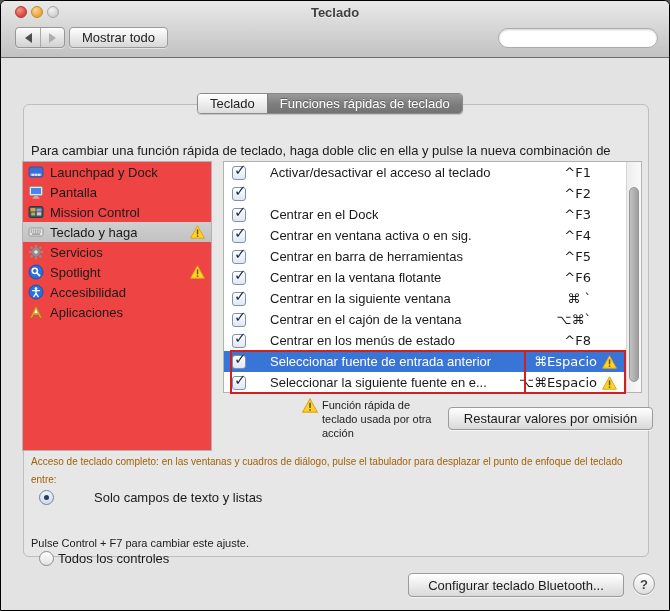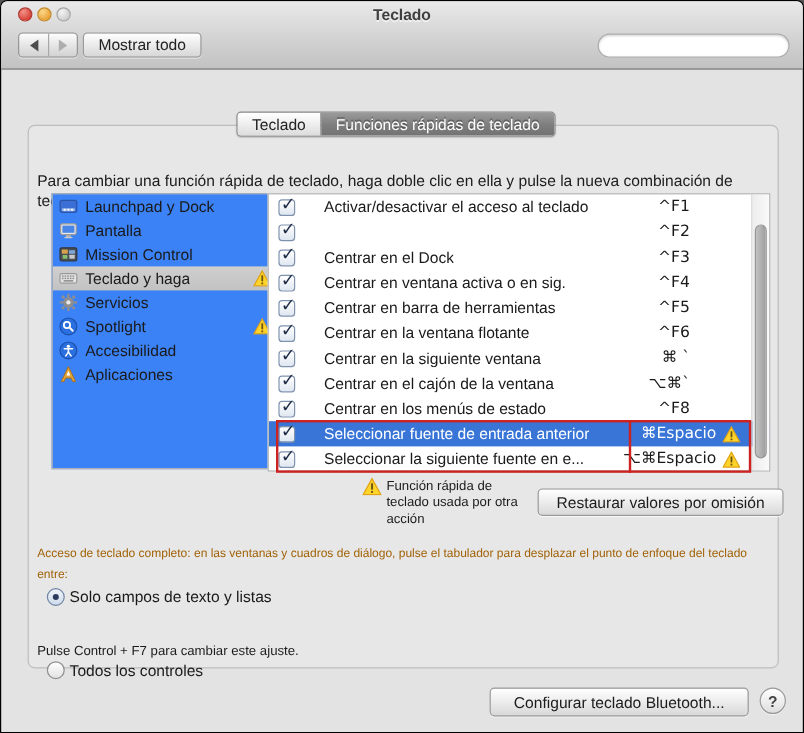--- a/index.html
+++ b/index.html
@@ -62,37 +62,37 @@
   .tab.light{background:linear-gradient(#ffffff,#ececec 55%,#dcdcdc);color:#222;}
   .tab.dark{background:linear-gradient(#9a9a9a,#7d7d7d 55%,#737373);color:#fff;border-left:1px solid #7a7a7a;text-shadow:0 -1px 0 rgba(0,0,0,.3);}
   
   .pane{
     position:absolute;left:22px;top:103px;width:626px;height:453px;
     border:1px solid #bdbdbd;border-radius:6px;background:#e7e7e7;
   }
   .instruction{position:absolute;left:30px;top:121px;width:612px;font-size:13px;line-height:17px;color:#1c1c1c;margin-top:20px;}
   
   .sidelist{
-    position:absolute;left:42px;top:160px;width:190px;height:230px;
-    background:#3b82f6;border:1px solid #b2b2b2;overflow:hidden;
+    position:absolute;left:21px;top:160px;width:190px;height:290px;
+    background:#ef4444;border:1px solid #b2b2b2;overflow:hidden;
   }
   .siderow{height:20px;display:flex;align-items:center;padding:0 6px 0 5px;font-size:13px;}
   .siderow.sel{background:linear-gradient(#cfcfcf,#c2c2c2);}
   .sideicon{width:16px;height:16px;margin-right:6px;flex:0 0 16px;display:flex;align-items:center;justify-content:center;}
   .siderow .lbl{white-space:nowrap;overflow:hidden;}
   .siderow .spacer{flex:1;}
   
   .shortlist{
     position:absolute;left:222px;top:160px;width:419px;height:232px;
     background:#fff;border:1px solid #b2b2b2;overflow:hidden;
   }
   .srow{height:21px;display:flex;align-items:center;padding-left:8px;font-size:13px;position:relative;}
   .srow.sel{background:#3875d7;color:#fff;}
   .srow .txt{margin-left:24px;white-space:nowrap;overflow:hidden;}
-  .srow .combo{margin-left:auto;margin-right:66px;font-family:"DejaVu Sans",sans-serif;font-size:13px;white-space:nowrap;}
+  .srow .combo{margin-left:auto;margin-right:50px;font-family:"DejaVu Sans",sans-serif;font-size:13px;white-space:nowrap;}
   .srow.warn .combo{margin-right:5px;}
   .srow .wicon{margin-right:24px;}
   
   .cbx{
     position:relative;width:14px;height:14px;flex:0 0 14px;border-radius:3px;
     border:1px solid #7f92ad;background:linear-gradient(#fefefe,#dfe7f1);
     box-shadow:inset 0 1px 1px rgba(255,255,255,.8);
   }
   .cbx .mark{
     position:absolute;left:1px;top:-6px;font-size:15px;font-weight:bold;color:#1d2b47;
@@ -119,21 +119,21 @@
     position:absolute;left:423px;top:406px;width:205px;height:23px;
     border:1px solid #9b9b9b;border-radius:4px;font-size:13px;color:#1c1c1c;
     background:linear-gradient(#ffffff,#ececec 50%,#d9d9d9);
     box-shadow:0 1px 0 rgba(255,255,255,.6);display:flex;align-items:center;justify-content:center;
     font-family:"Liberation Sans",sans-serif;
     margin-left:24px;
   }
   
   .fullaccess{position:absolute;left:30px;top:452px;width:606px;font-size:10px;line-height:18px;color:#a16207;}
   .radio-row{position:absolute;left:38px;display:flex;align-items:center;font-size:13px;}
-  .radio-row.r1{top:489px;}
+  .radio-row.r1{top:489px;gap:36px;}
   .radio-row.r2{top:511px;margin-top:39px;}
   .radio{
     width:15px;height:15px;border-radius:50%;border:1px solid #8e8e8e;margin-right:4px;
     background:linear-gradient(#ffffff,#e2e2e2);position:relative;flex:0 0 15px;
   }
   .radio.on{border-color:#6f83a3;background:linear-gradient(#eef3fa,#cfdcec);}
   .radio.on::after{
     content:"";position:absolute;left:4px;top:4px;width:5px;height:5px;border-radius:50%;
     background:#2c3a5c;
   }

